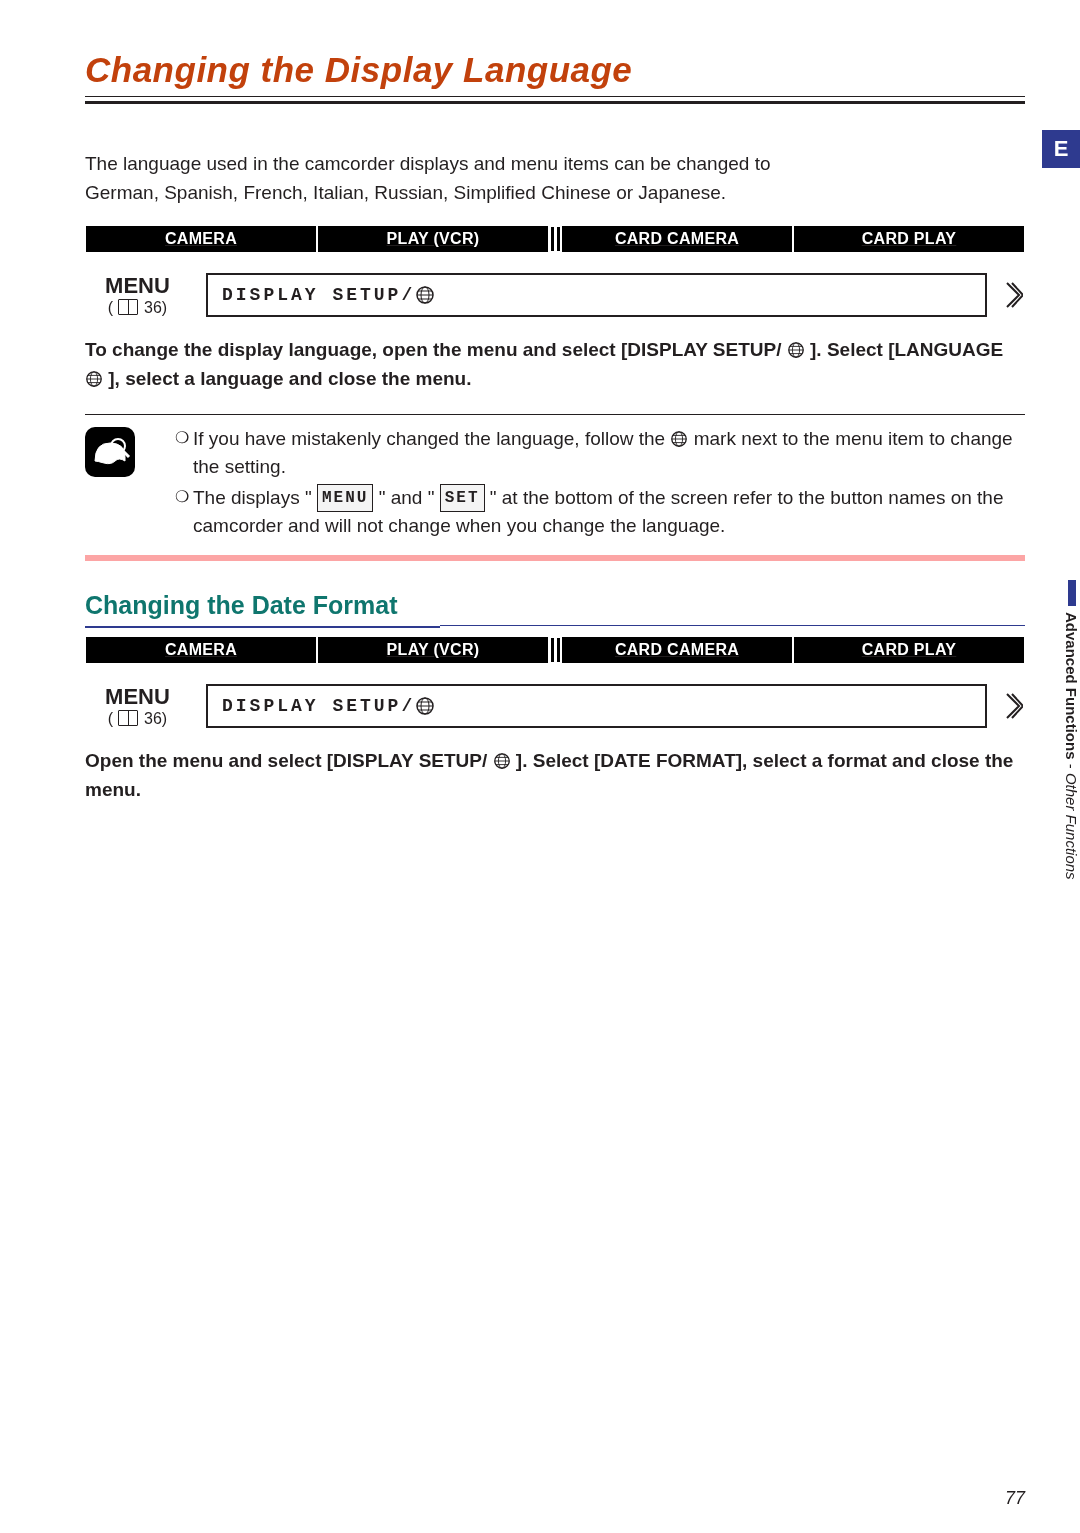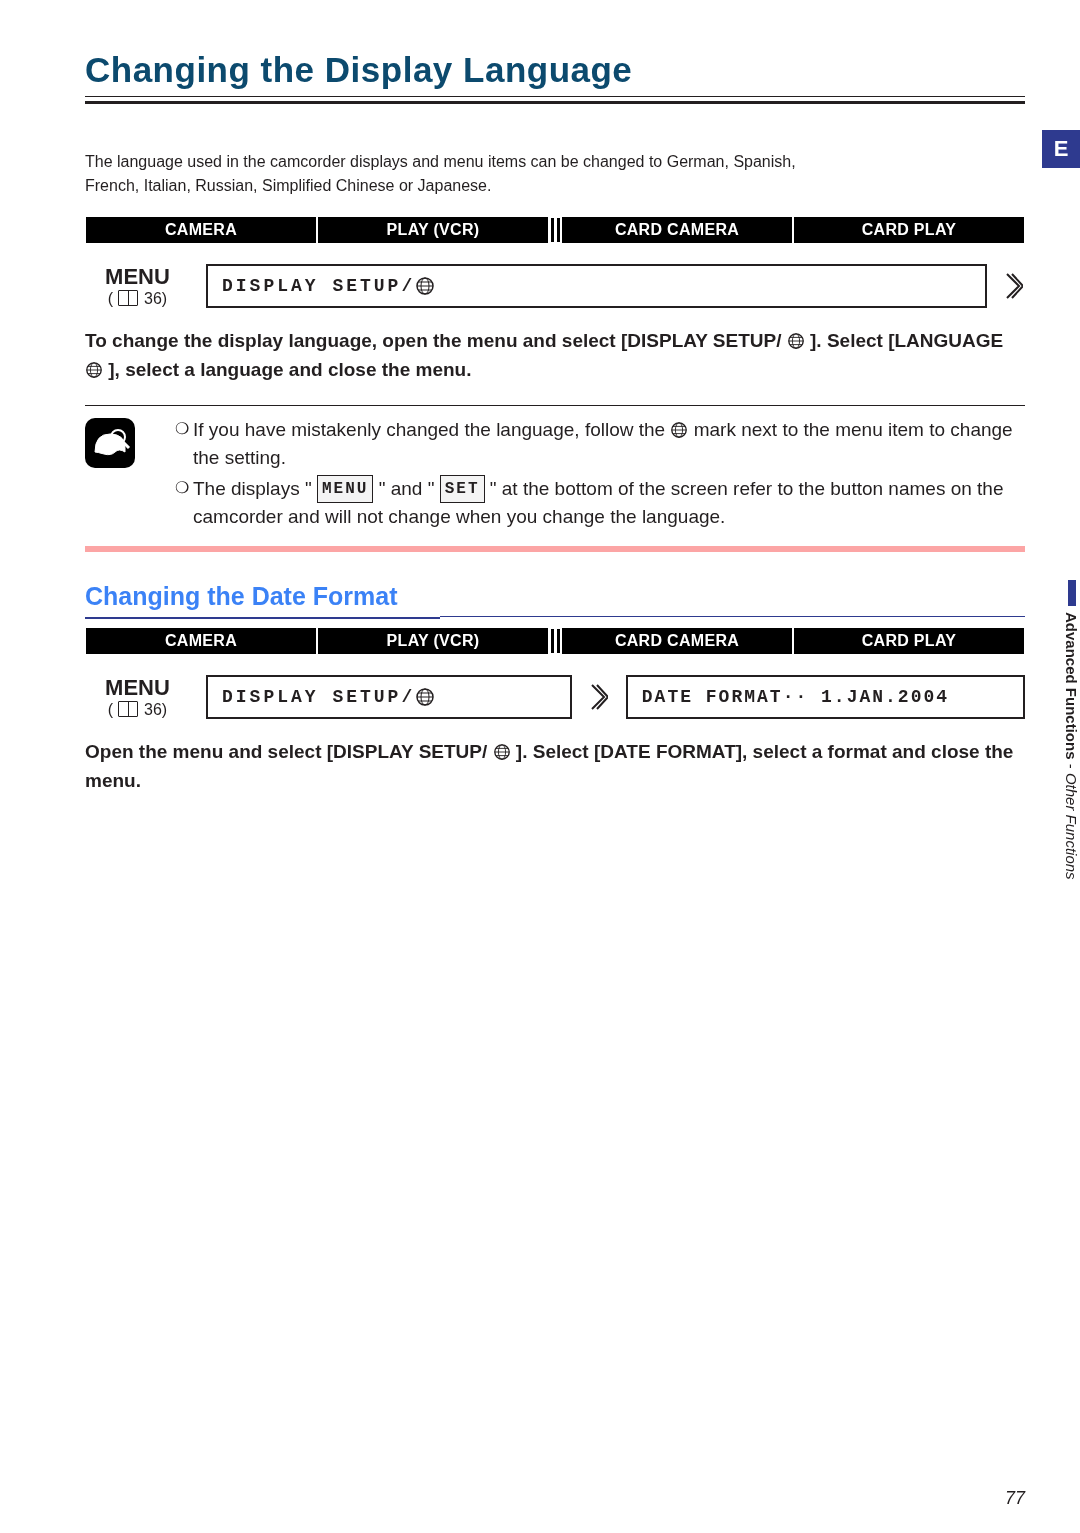--- a/index.html
+++ b/index.html
@@ -30,46 +30,48 @@
     font-weight: 700;
     font-size: 22px;
     display: flex;
     align-items: center;
     justify-content: center;
   }
 
   
   h1 {
     font-family: "Arial Black", Arial, sans-serif;
+    font-style: italic;
     font-weight: 900;
-    color: #0c4a6e;
+    color: #c2410c;
     font-size: 35px;
     margin: 0 0 6px 0;
     letter-spacing: 0.5px;
   }
   .title-rule {
     height: 4px;
     border-top: 1px solid #231f20;
     border-bottom: 3px solid #231f20;
     margin-bottom: 22px;
   }
 
   .intro {
-    font-size: 16px;
+    font-size: 19px;
     line-height: 1.5;
     margin-bottom: 18px;
     max-width: 760px;
     margin-top: 46px;
   }
 
   
   .modes {
     display: flex;
     gap: 0;
     margin-bottom: 20px;
+    text-decoration: underline;
   }
   .mode {
     flex: 1;
     text-align: center;
     color: #fff;
     font-weight: 700;
     font-size: 16px;
     text-transform: uppercase;
     padding: 4px 0;
     border: 1px solid #fff;
@@ -196,21 +198,21 @@
 
   .globe-icon {
     display:inline-flex;
     vertical-align:-3px;
   }
 
   
   h2 {
     font-weight: 700;
     font-size: 25px;
-    color: #3b82f6;
+    color: #0f766e;
     margin: 0 0 2px 0;
   }
   .h2-rules {
     position: relative;
     height: 6px;
     margin-bottom: 8px;
   }
   .h2-rules::before {
     content:"";
     position:absolute;
@@ -403,23 +405,20 @@
             <line x1="3" y1="14" x2="17" y2="14" stroke="#231f20" stroke-width="1"></line>
           </svg>
       </span>
     </div>
     <div class="menu-arrow">
       <svg width="18" height="28" viewBox="0 0 18 28">
           <path d="M2 2 L14 14 L2 26" fill="none" stroke="#231f20" stroke-width="2"></path>
           <path d="M7 2 L18 14 L7 26" fill="none" stroke="#231f20" stroke-width="2"></path>
         </svg>
     </div>
-    <div class="menu-box" style="flex:1.1;letter-spacing:2px">
-      <span>DATE FORMAT·· 1.JAN.2004</span>
-    </div>
   </div>
 
   <div class="instruct">
     <span>Open the menu and select [DISPLAY SETUP/</span>
     <span class="globe-icon">
       <svg width="18" height="18" viewBox="0 0 20 20">
           <circle cx="10" cy="10" r="8" fill="none" stroke="#231f20" stroke-width="1.5"></circle>
           <ellipse cx="10" cy="10" rx="4" ry="8" fill="none" stroke="#231f20" stroke-width="1"></ellipse>
           <line x1="2" y1="10" x2="18" y2="10" stroke="#231f20" stroke-width="1"></line>
           <line x1="3" y1="6" x2="17" y2="6" stroke="#231f20" stroke-width="1"></line>

